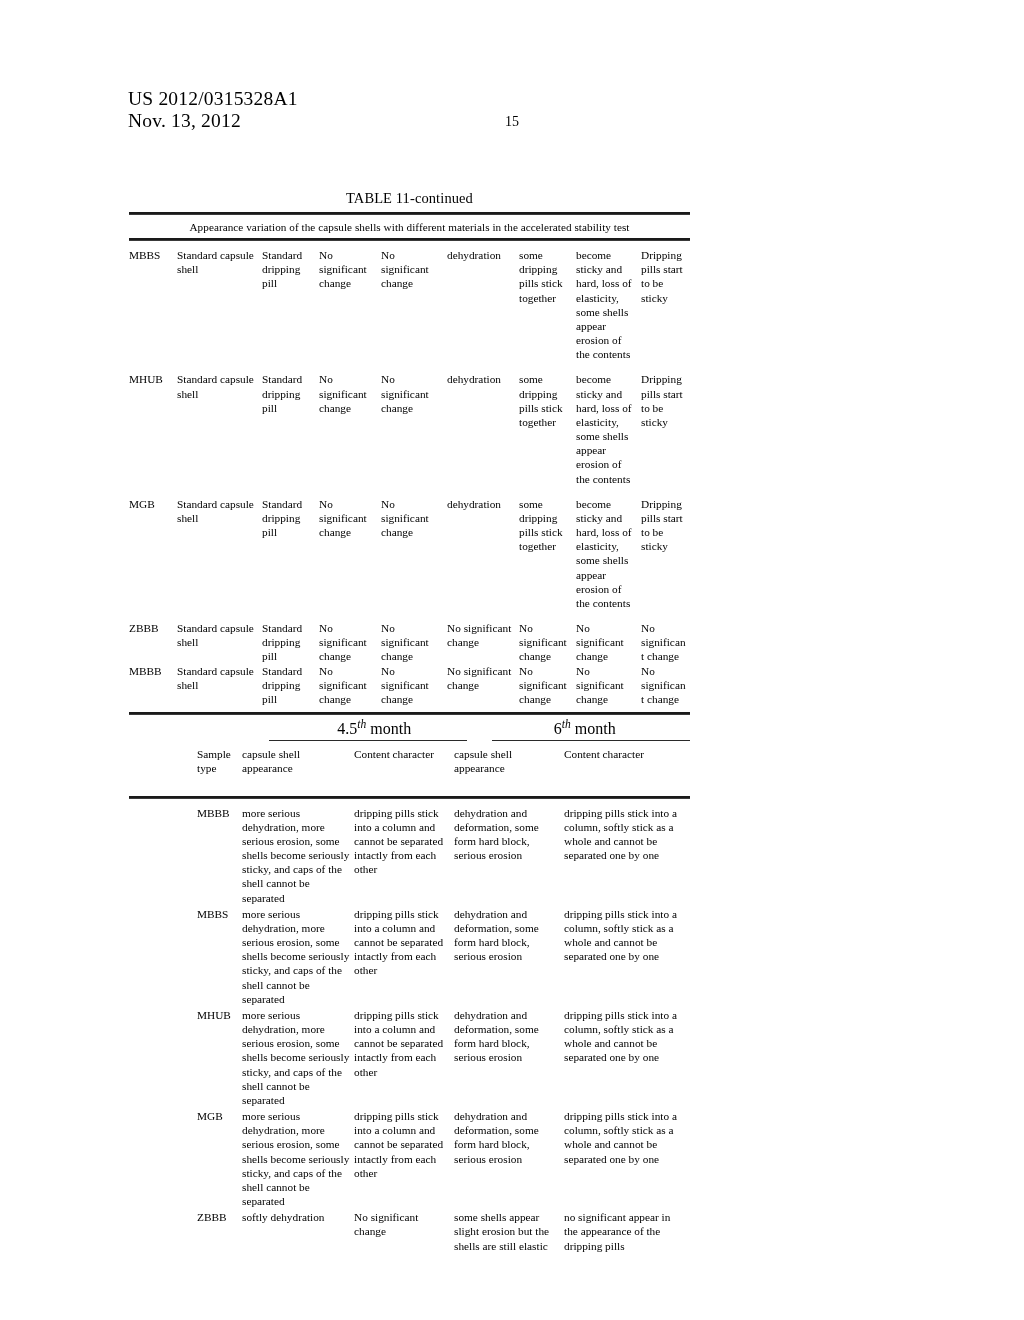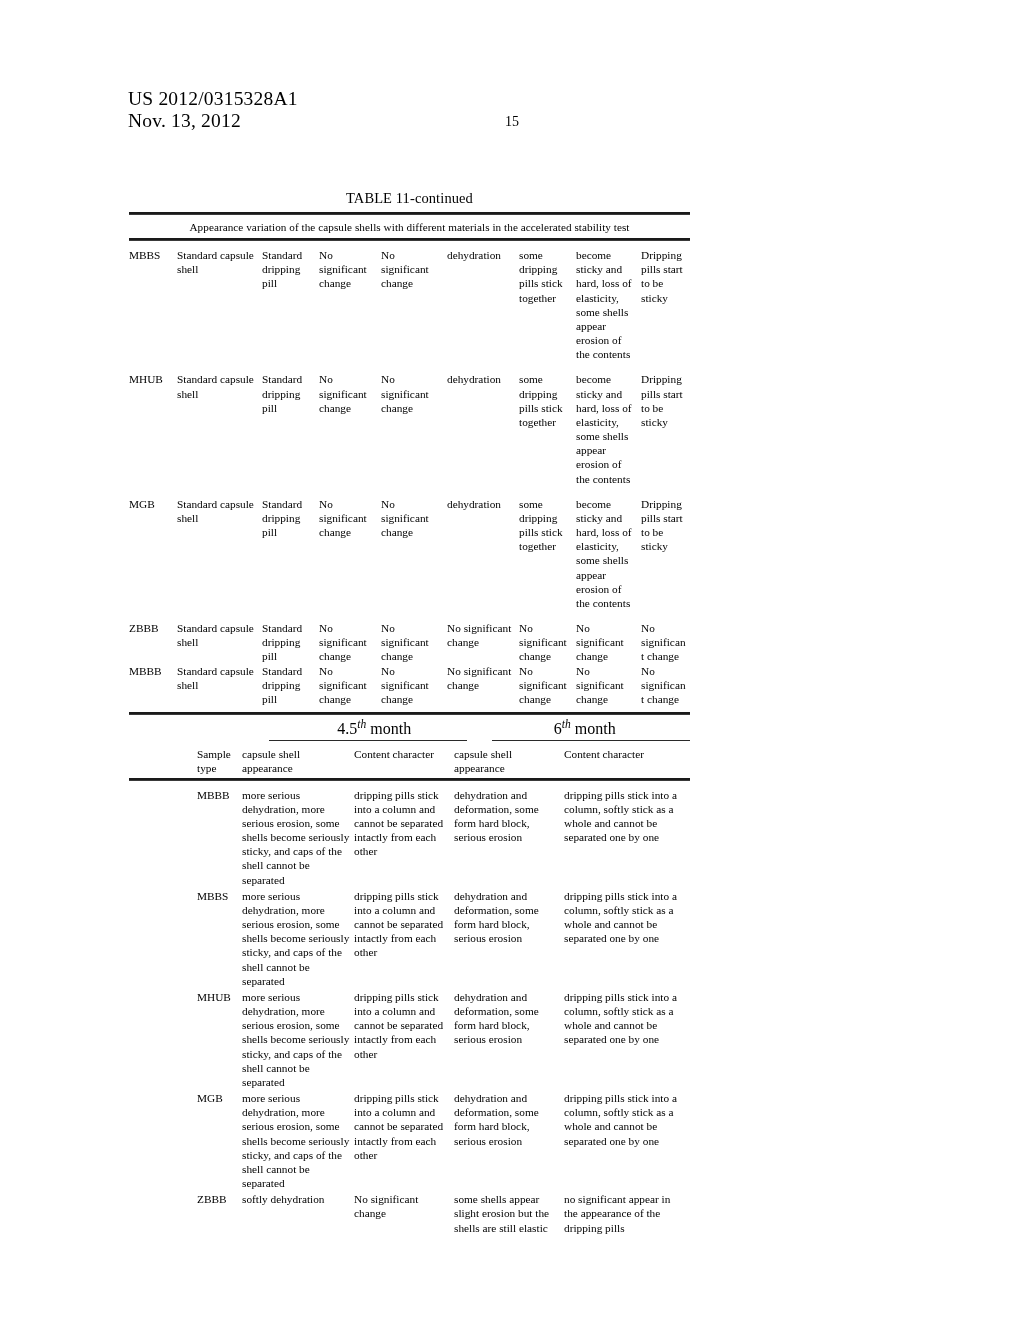--- a/index.html
+++ b/index.html
@@ -152,21 +152,21 @@
   .s2 col.c3 { width: 100px; }
   .s2 col.c4 { width: 110px; }
   .s2 col.c5 { width: 126px; }
 
   .s2 td {
     vertical-align: top;
     font-size: 11.3px;
     line-height: 1.255;
     padding: 0 6px 0 0;
   }
-  .s2 thead td { padding-bottom: 2px; padding-top: 6px; }
+  .s2 thead td { padding-bottom: 20px; padding-top: 6px; }
   .s2 tbody tr td { padding-bottom: 2px; margin-top: 20px; }
   .s2 tbody tr:first-child td { padding-top: 7px; }
 </style>
 </head>
 <body>
 
 <div class="page-header">
   <span class="pub-number">US 2012/0315328A1</span>
   <span class="pub-date">Nov. 13, 2012</span>
 </div>

